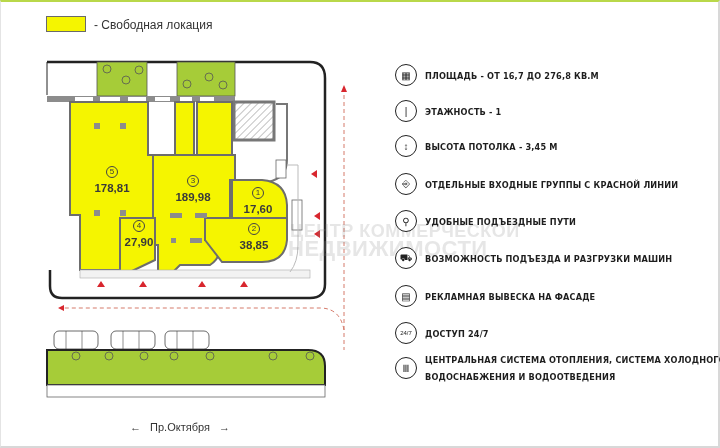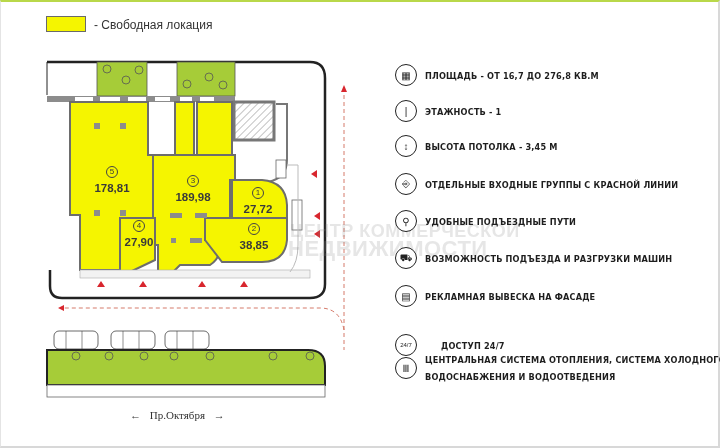--- a/index.html
+++ b/index.html
@@ -17,21 +17,21 @@
   .plan { position: absolute; left: 0; top: 0; width: 380px; height: 448px; }
   .plan svg { position: absolute; left: 0; top: 0; }
   .room-label {
     position: absolute; text-align: center; color: #3a3a3a; font-weight: bold;
     font-size: 11.5px; line-height: 1;
   }
   .room-num {
     display: inline-block; width: 12px; height: 12px; border: 1px solid #444; border-radius: 50%;
     font-size: 8px; font-weight: normal; line-height: 10px; margin-bottom: 5px;
   }
-  .street-label { position: absolute; left: 130px; top: 409px; font-size: 11px; color: #333; font-family: Liberation Serif, serif; }
+  .street-label { position: absolute; left: 130px; top: 421px; font-size: 11px; color: #333; }
   .street-label .arr { font-size: 11px; }
 
   .watermark {
     position: absolute; left: 290px; top: 222px; color: rgba(140,140,140,0.22);
     font-weight: bold; font-size: 18px; line-height: 18px; letter-spacing: 0.5px; pointer-events: none;
   }
   .watermark .w2 { font-size: 22px; margin-left: -2px; }
 
   .features { position: absolute; left: 395px; top: 60px; width: 320px; }
   .feature { position: absolute; left: 0; display: flex; align-items: center; }
@@ -160,21 +160,21 @@
   <div class="room-label" style="left:82px;top:165px;width:60px;">
     <span class="room-num">5</span><br>
     <span>178,81</span>
   </div>
   <div class="room-label" style="left:163px;top:174px;width:60px;">
     <span class="room-num">3</span><br>
     <span>189,98</span>
   </div>
   <div class="room-label" style="left:236px;top:186px;width:44px;">
     <span class="room-num">1</span><br>
-    <span>27,72</span>
+    <span>17,60</span>
   </div>
   <div class="room-label" style="left:119px;top:219px;width:40px;">
     <span class="room-num">4</span><br>
     <span>27,90</span>
   </div>
   <div class="room-label" style="left:232px;top:222px;width:44px;">
     <span class="room-num">2</span><br>
     <span>38,85</span>
   </div>
 
@@ -212,21 +212,21 @@
     <span class="feature-text">УДОБНЫЕ ПОДЪЕЗДНЫЕ ПУТИ</span>
   </div>
   <div class="feature" style="top:187px;">
     <span class="feature-icon">⛟</span>
     <span class="feature-text">ВОЗМОЖНОСТЬ ПОДЪЕЗДА И РАЗГРУЗКИ МАШИН</span>
   </div>
   <div class="feature" style="top:225px;">
     <span class="feature-icon">▤</span>
     <span class="feature-text">РЕКЛАМНАЯ ВЫВЕСКА НА ФАСАДЕ</span>
   </div>
-  <div class="feature" style="top:274px;gap:16px;">
+  <div class="feature" style="top:262px;">
     <span class="feature-icon" style="font-size:6px;">24/7</span>
     <span class="feature-text">ДОСТУП 24/7</span>
   </div>
   <div class="feature" style="top:291px;">
     <span class="feature-icon">Ⅲ</span>
     <div style="display:flex;flex-direction:column;">
       <span class="feature-text">ЦЕНТРАЛЬНАЯ СИСТЕМА ОТОПЛЕНИЯ, СИСТЕМА ХОЛОДНОГО</span>
       <span class="feature-text">ВОДОСНАБЖЕНИЯ И ВОДООТВЕДЕНИЯ</span>
     </div>
   </div>

